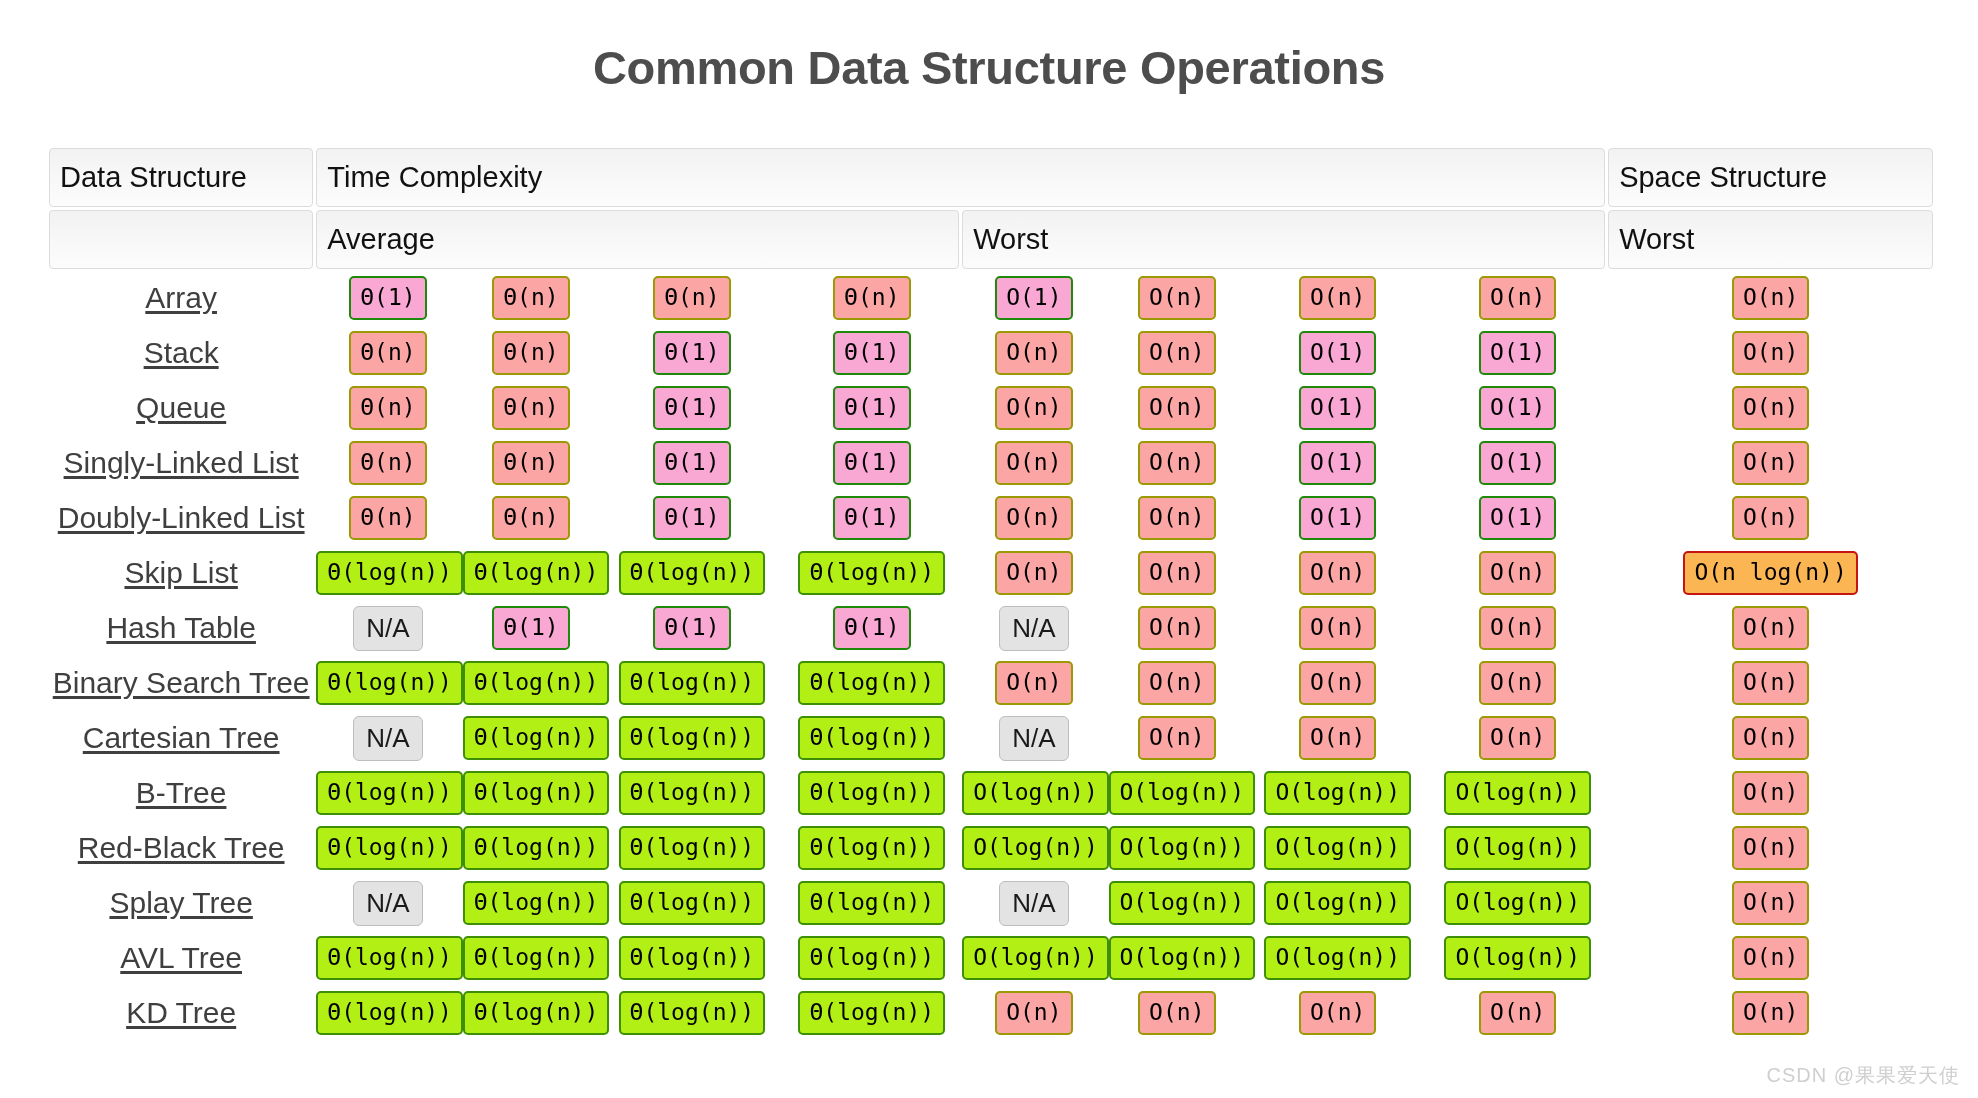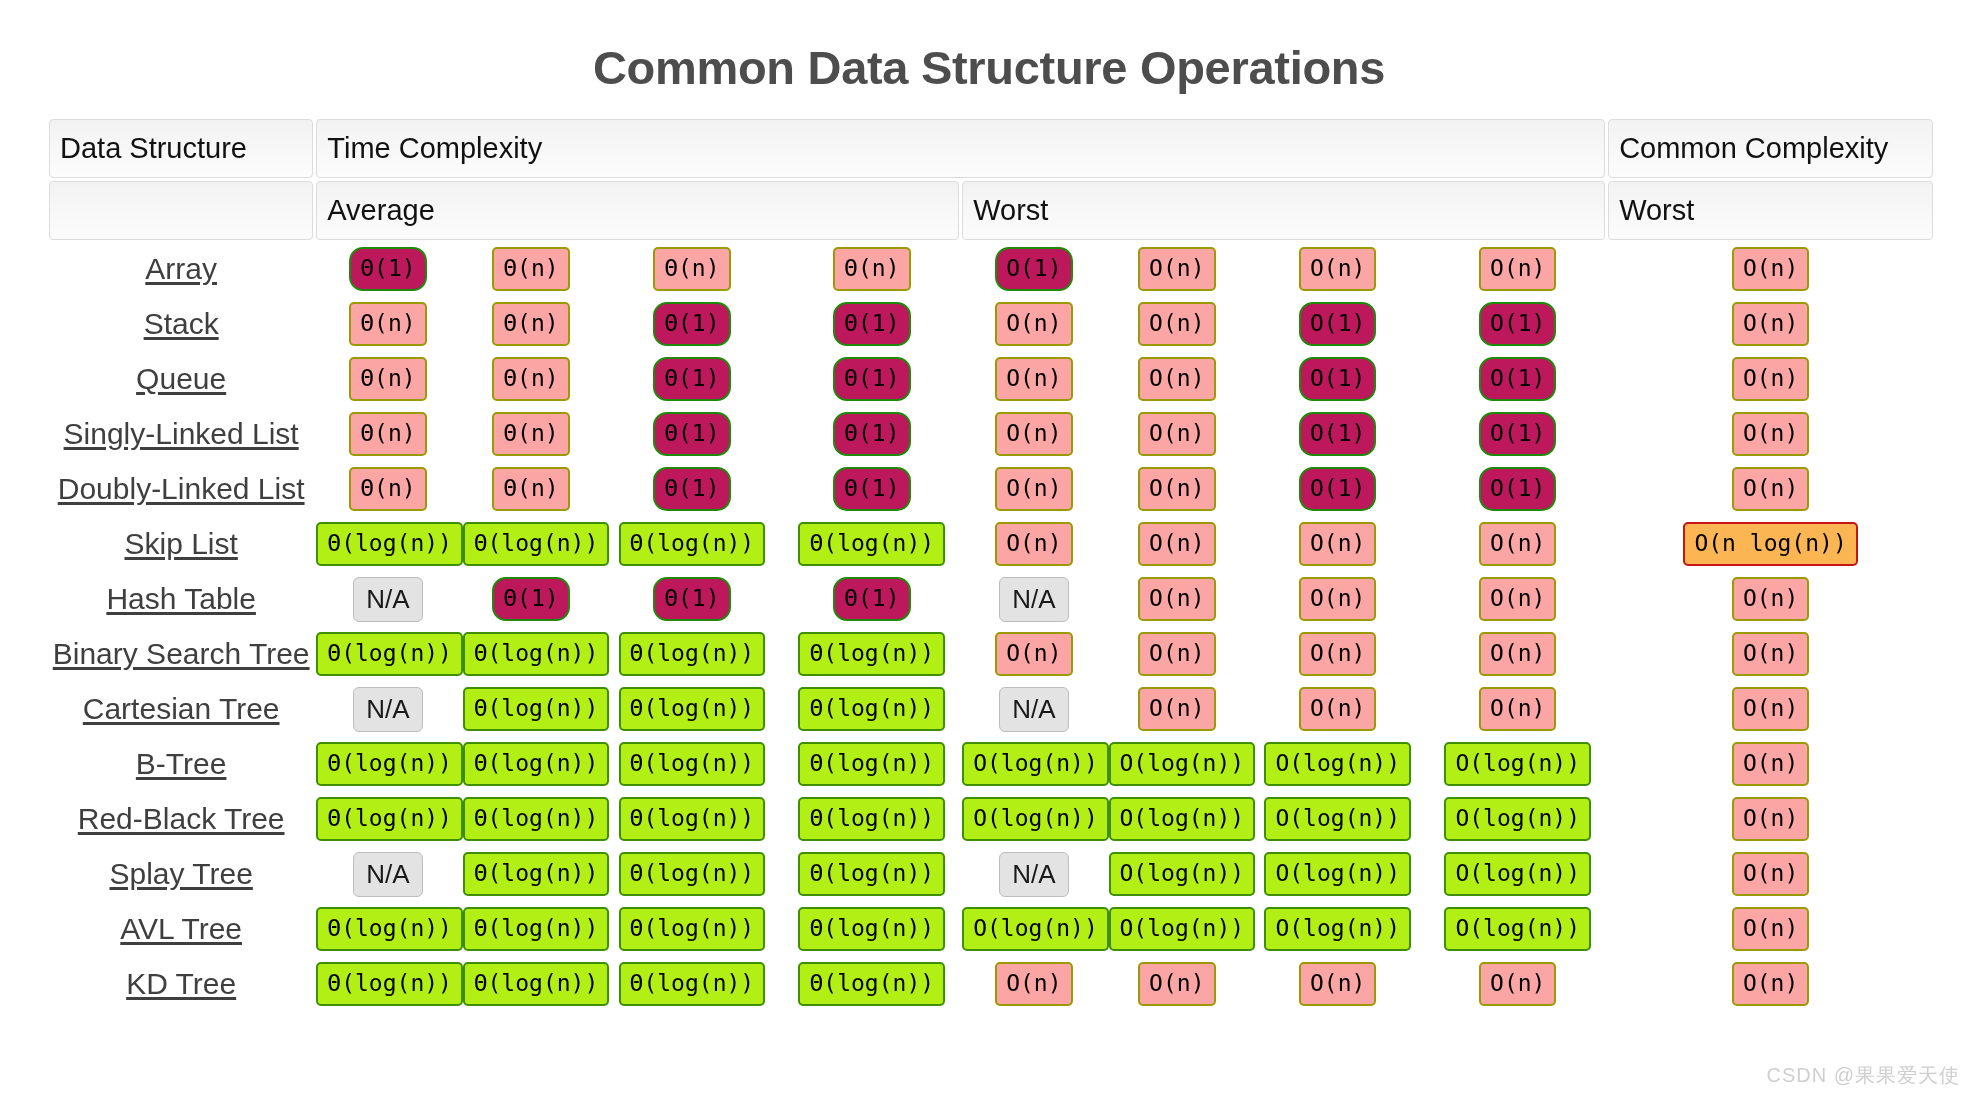--- a/index.html
+++ b/index.html
@@ -23,21 +23,21 @@
     letter-spacing: -0.3px;
     margin: 8px;
     padding-top: 32px;
     padding-bottom: 0;
     line-height: 1.2;
   }
 
   .table-wrap {
     position: absolute;
     left: 46px;
-    top: 116px;
+    top: 145px;
     width: 1890px;
   }
 
   table.bigo {
     border-collapse: separate;
     border-spacing: 3px;
     table-layout: fixed;
     width: 1890px;
   }
 
@@ -89,23 +89,22 @@
     padding: 8px 9px 9px 9px;
     border-radius: 5px;
     border: 2px solid #000;
     color: #000000;
     white-space: nowrap;
     box-sizing: border-box;
   }
 
   
   .b-green {
-    background: #be185d;
+    background: #f9a8d4;
     border-color: #1f8a0a;
-    border-radius: 14px;
   }
   .b-lime {
     background: #b1ef15;
     border-color: #3f8f06;
   }
   .b-yellow {
     background: #fca5a5;
     border-color: #9a9a05;
   }
   .b-orange {
@@ -160,21 +159,21 @@
       <col class="c-wacc">
         <col class="c-wsea">
         <col class="c-wins">
         <col class="c-wdel">
         <col class="c-space">
     </colgroup>
     <thead>
       <tr>
         <th>Data Structure</th>
         <th colspan="8">Time Complexity</th>
-        <th>Common Complexity</th>
+        <th>Space Structure</th>
       </tr>
       <tr>
         <th class="blank"></th>
         <th colspan="4">Average</th>
         <th colspan="4">Worst</th>
         <th>Worst</th>
       </tr>
     </thead>
     <tbody id="table-body">
         <tr>

